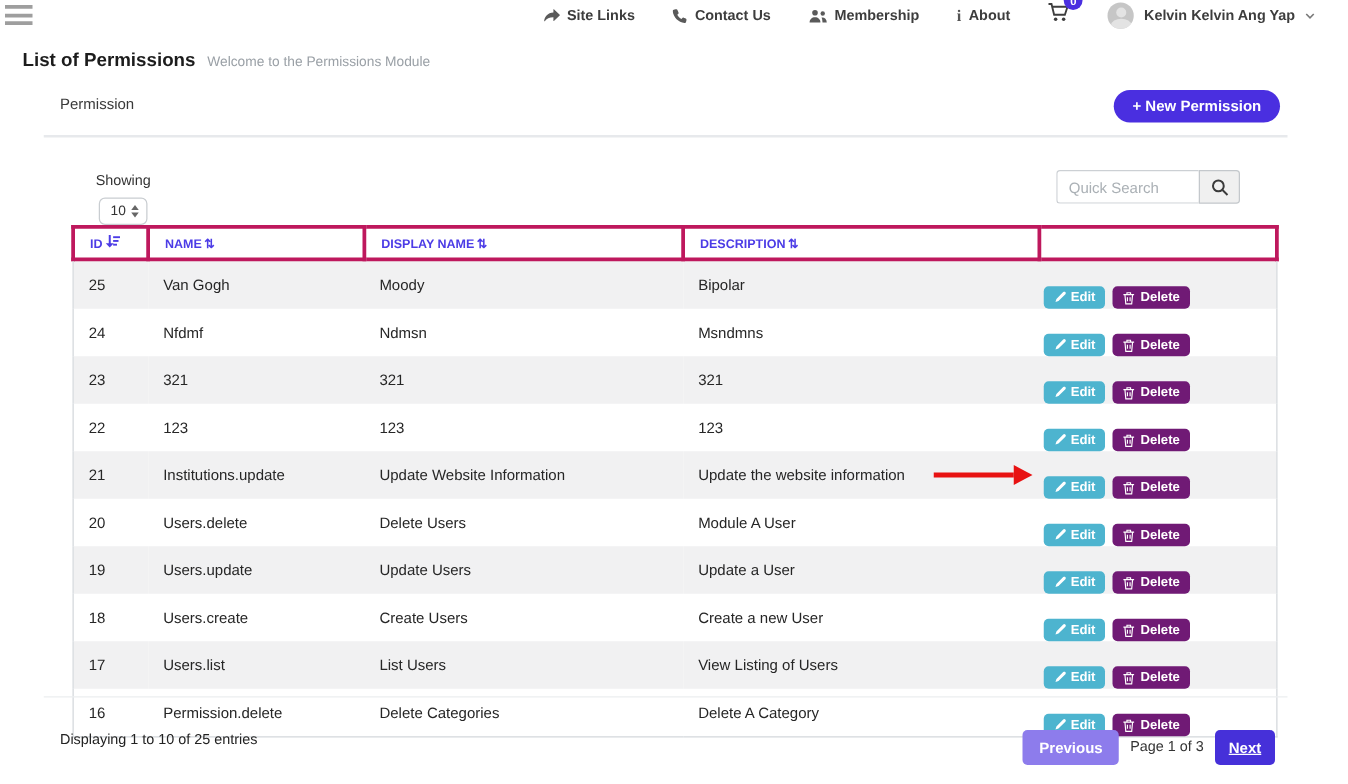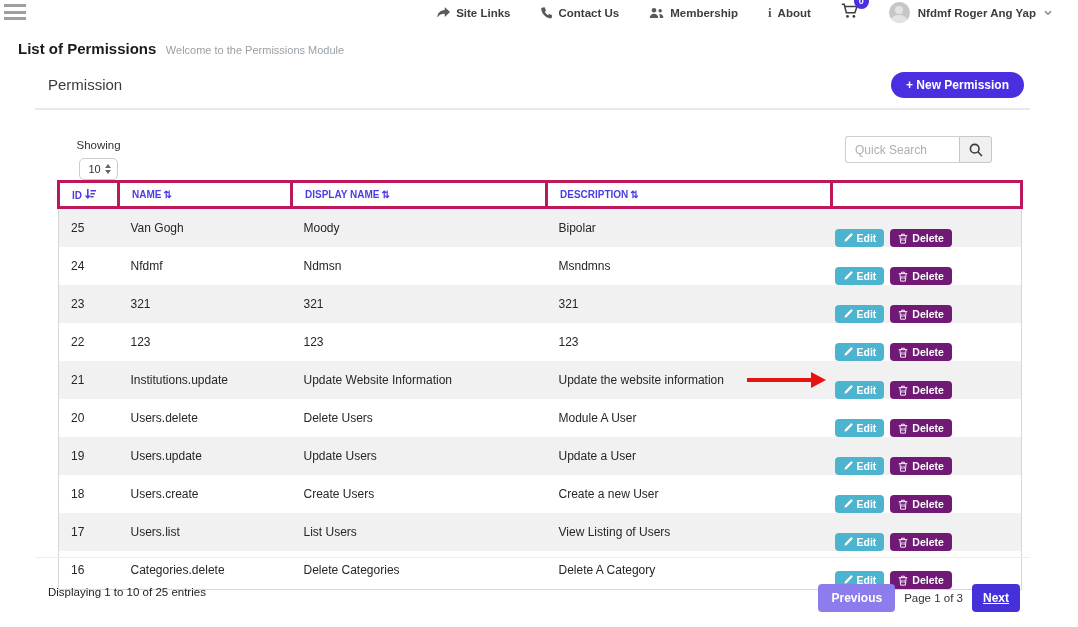--- a/index.html
+++ b/index.html
@@ -24,21 +24,21 @@
   .user-item { display:flex; align-items:center; gap:8px; cursor:pointer; }
   .avatar { width:21px; height:21px; border-radius:50%; background:#c6c6c6; overflow:hidden; position:relative; }
   .avatar .head { position:absolute; top:4px; left:6.5px; width:8px; height:8px; border-radius:50%; background:#e3e3e3; }
   .avatar .body { position:absolute; top:13px; left:2.5px; width:16px; height:10px; border-radius:50% 50% 0 0; background:#e3e3e3; }
   .user-name { font-size:11.5px; font-weight:bold; color:#3d3d3d; }
   
   .page-heading { position:absolute; left:18px; top:40px; }
   .page-title { display:inline; font-size:15px; font-weight:bold; color:#1c1c1c;text-align:right; }
   .page-subtitle { font-size:11px; color:#9aa0a6; margin-left:5px; }
   
-  .card-title { position:absolute; left:48px; top:76px; font-size:15px; color:#3a3a3a; }
+  .card-title { position:absolute; left:48px; top:76px; font-size:12px; color:#3a3a3a; }
   .new-permission-btn {
     position:absolute; right:54px; top:72px; background:#4a2fe0; color:#fff; border:none;
     font-family:inherit; font-size:12px; font-weight:bold; padding:6px 15px; border-radius:15px; cursor:pointer;
   }
   .divider-top { position:absolute; left:35px; top:108px; width:995px; height:2px; background:#e7e9ec; }
   .divider-bottom { position:absolute; left:35px; top:557px; width:995px; height:1px; background:#eceef0; }
   
   .showing-group { position:absolute; left:57px; top:139px; display:flex; align-items:center; gap:7px; font-size:11.5px; color:#333;flex-direction:column; }
   .page-size-select {
     display:flex; align-items:center; gap:4px; border:1px solid #c9cdd1; border-radius:5px;
@@ -130,21 +130,21 @@
         <circle cx="6.5" cy="13.4" r="1.4" fill="#3d3d3d" stroke="none"></circle>
         <circle cx="12.9" cy="13.4" r="1.4" fill="#3d3d3d" stroke="none"></circle>
       </svg>
     <span class="badge">0</span>
   </div>
   <div class="user-item">
     <span class="avatar">
         <span class="head"></span>
         <span class="body"></span>
       </span>
-    <span class="user-name">Nfdmf Roger Ang Yap</span>
+    <span class="user-name">Kelvin Kelvin Ang Yap</span>
     <svg width="8" height="6" viewBox="0 0 8 6" fill="none" stroke="#7a7a7a" stroke-width="1.3">
         <path d="M1 1.2l3 3 3-3"></path>
       </svg>
   </div>
 </div>
 
 <div class="page-heading">
   <h1 class="page-title">List of Permissions</h1>
   <span class="page-subtitle">Welcome to the Permissions Module</span>
 </div>
@@ -353,21 +353,21 @@
             <span>Edit</span>
           </button><button class="btn-action btn-delete">
             <svg width="10" height="11" viewBox="0 0 14 15" fill="none" stroke="#fff" stroke-width="1.3">
               <path d="M1 3.5h12M5 3.5V1.5h4v2M2.7 3.5l1 10.5h6.6l1-10.5M5.5 6.5v4.5M8.5 6.5v4.5"></path>
             </svg>
             <span>Delete</span>
           </button></td>
       </tr>
       <tr>
         <td>16</td>
-        <td>Categories.delete</td>
+        <td>Permission.delete</td>
         <td>Delete Categories</td>
         <td>Delete A Category</td>
         <td class="actions"><button class="btn-action btn-edit">
             <svg width="10" height="10" viewBox="0 0 16 16" fill="#fff">
               <path d="M12.1 1.1a1.9 1.9 0 012.8 2.6L6 12.6l-3.8 1.2L3.4 10z"></path>
             </svg>
             <span>Edit</span>
           </button><button class="btn-action btn-delete">
             <svg width="10" height="11" viewBox="0 0 14 15" fill="none" stroke="#fff" stroke-width="1.3">
               <path d="M1 3.5h12M5 3.5V1.5h4v2M2.7 3.5l1 10.5h6.6l1-10.5M5.5 6.5v4.5M8.5 6.5v4.5"></path>

